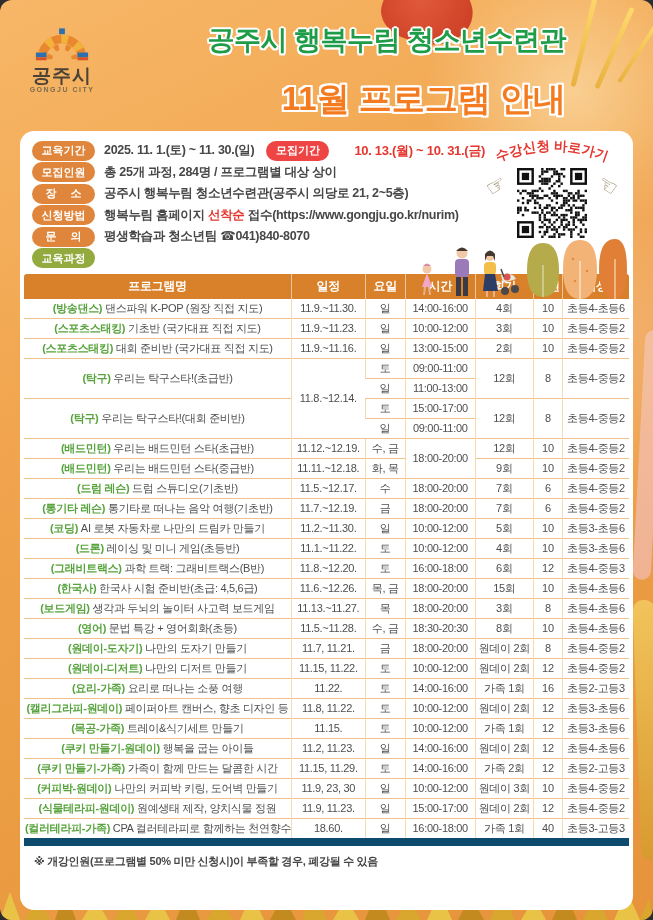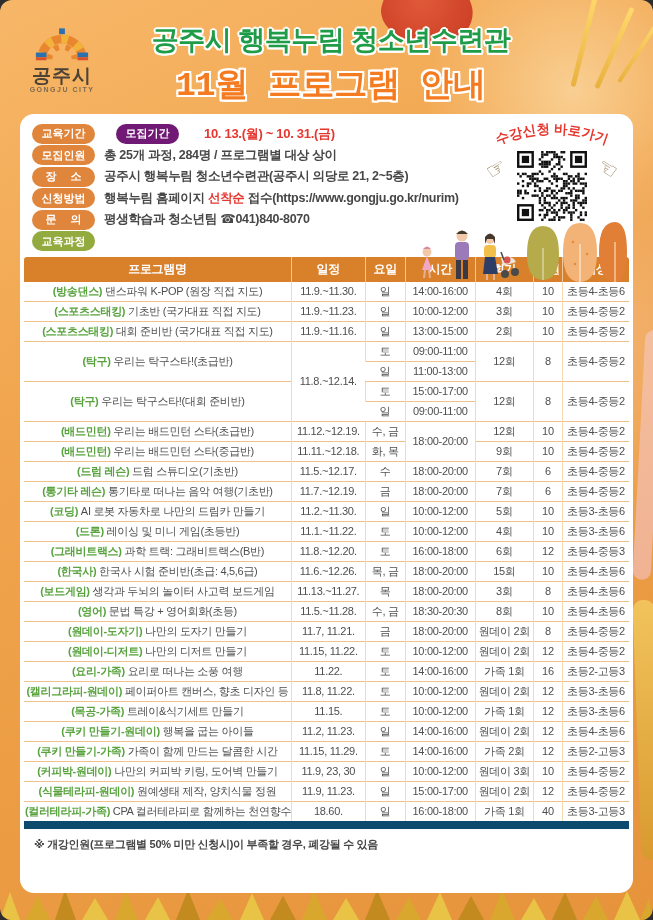--- a/index.html
+++ b/index.html
@@ -20,35 +20,35 @@
   .w3{top:14px;right:12px;width:4px;height:74px;transform:rotate(33deg);}
   .w4{top:330px;right:-4px;width:18px;height:250px;transform:rotate(3deg);
     background:linear-gradient(#f4bf9e,#f0b292);border-radius:10px;}
   .w5{top:600px;right:-6px;width:22px;height:260px;transform:rotate(-2deg);
     background:linear-gradient(#f2c35c,#d89a2f);border-radius:10px;}
   .grass{left:0;bottom:0;width:100%;height:30px;}
   
   .logo{position:absolute;left:20px;top:16px;width:84px;text-align:center;}
   .logo .cityname{font-size:19px;font-weight:bold;color:#4c4236;letter-spacing:1px;line-height:20px;}
   .logo .cityen{font-size:7px;font-weight:bold;color:#7c6b52;letter-spacing:1.5px;}
-  .titles{position:absolute;left:96px;top:22px;width:470px;text-align:center;}
+  .titles{position:absolute;left:96px;top:22px;width:470px;text-align:right;}
   .t1{font-size:27px;font-weight:bold;color:#1f9c48;letter-spacing:-0.5px;
     text-shadow:-2px 0 #fff,2px 0 #fff,0 -2px #fff,0 2px #fff,-1.5px -1.5px #fff,1.5px -1.5px #fff,-1.5px 1.5px #fff,1.5px 1.5px #fff;}
-  .t2{margin-top:4px;font-size:33px;font-weight:bold;color:#f47b20;letter-spacing:0px;
-    text-shadow:-2px 0 #fff,2px 0 #fff,0 -2px #fff,0 2px #fff,-2px -2px #fff,2px -2px #fff,-2px 2px #fff,2px 2px #fff;font-family:Liberation Mono, monospace;}
+  .t2{margin-top:19px;font-size:33px;font-weight:bold;color:#f47b20;letter-spacing:0px;
+    text-shadow:-2px 0 #fff,2px 0 #fff,0 -2px #fff,0 2px #fff,-2px -2px #fff,2px -2px #fff,-2px 2px #fff,2px 2px #fff;}
   
-  .panel{position:absolute;left:20px;top:114px;width:613px;height:779px;background:#fff;
+  .panel{position:absolute;left:20px;top:131px;width:613px;height:779px;background:#fff;
     border-radius:14px;padding:0;box-sizing:border-box;}
   .info{position:relative;padding:9px 0 0 12px;}
   .irow{display:flex;align-items:center;height:21.5px;font-size:12.5px;font-weight:bold;color:#474747;letter-spacing:-0.3px;}
   .badge{flex:0 0 auto;width:63px;text-align:center;border-radius:10px;color:#fff;
     font-size:11px;font-weight:bold;padding:2.5px 0;margin-right:9px;letter-spacing:0px;}
   .b-orange{background:#e0863c;}
   .b-green{background:#93aa3e;}
-  .b-red{background:#701a75;margin-left:12px;}
+  .b-red{background:#ef4444;margin-left:12px;}
   .redtxt{color:#e5372f;font-weight:bold;margin-left:16px;font-size:13px;}
   .hl{color:#e5372f;}
   
   .qrblock{position:absolute;top:3px;right:8px;width:146px;text-align:center;}
   .qrrow{display:flex;align-items:flex-start;justify-content:center;gap:3px;margin-top:-4px;}
   .hand{font-size:22px;color:#93805d;line-height:60px;}
   .hand.l{transform:rotate(-32deg) translateY(-14px);}
   .hand.r{transform:rotate(32deg) translateY(-14px);}
   
   .art{position:absolute;top:104px;right:6px;}
@@ -126,20 +126,21 @@
   <div class="titles">
     <div class="t1">공주시 행복누림 청소년수련관</div>
     <div class="t2">11월 프로그램 안내</div>
   </div>
 
   <div class="panel">
     <div class="info">
 
       <div class="irow">
         <span class="badge b-orange">교육기간</span>
+        <span>2025. 11. 1.(토) ~ 11. 30.(일)</span>
         <span class="badge b-red">모집기간</span>
         <span class="redtxt">10. 13.(월) ~ 10. 31.(금)</span>
       </div>
 
       <div class="irow">
         <span class="badge b-orange">모집인원</span>
         <span>총 25개 과정, 284명 / 프로그램별 대상 상이</span>
       </div>
 
       <div class="irow">

